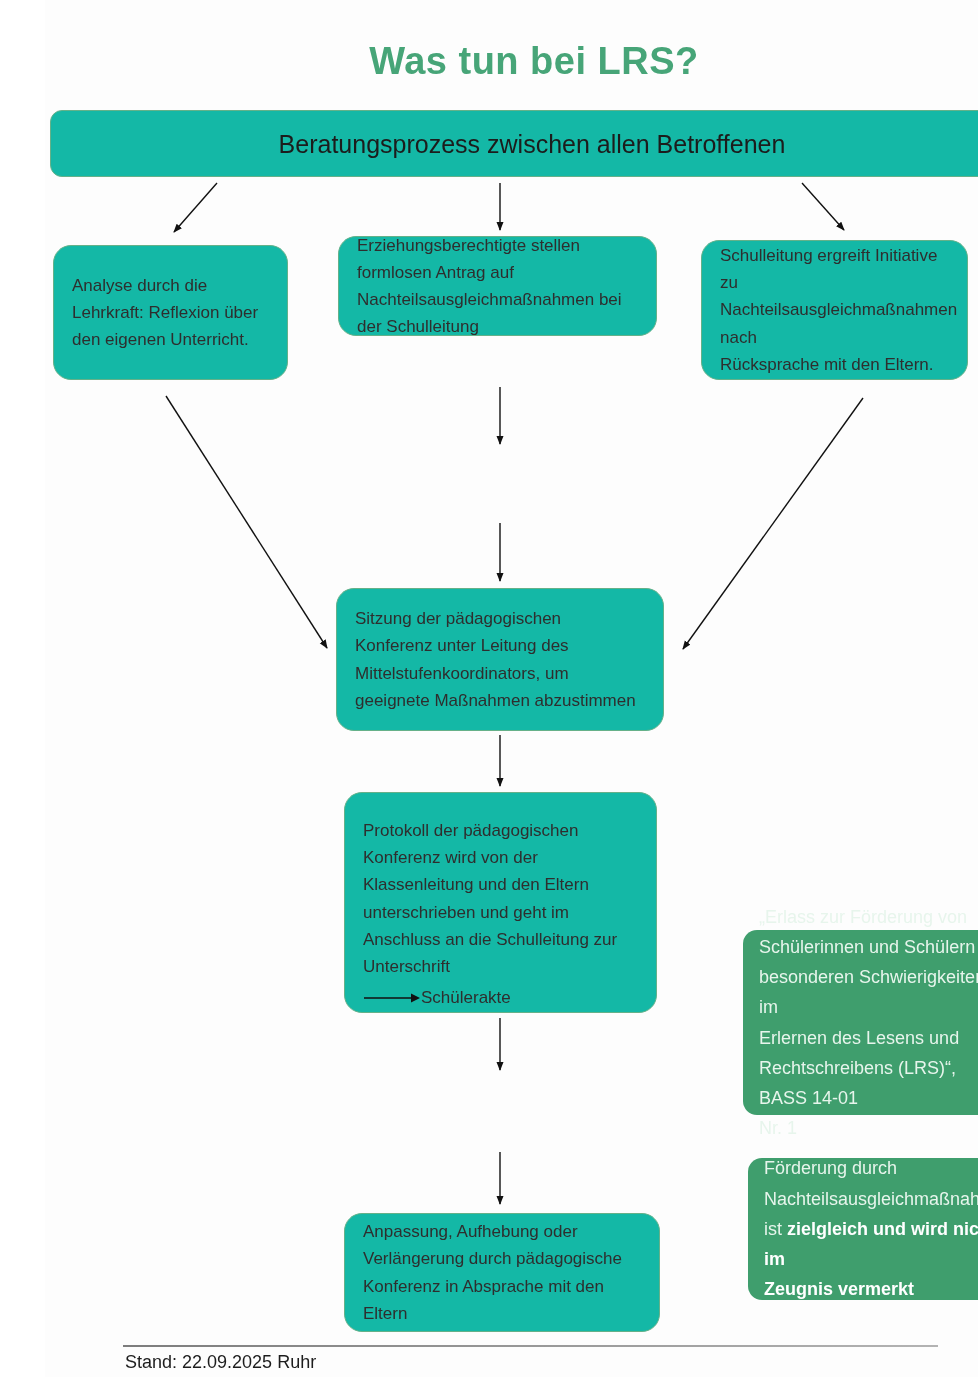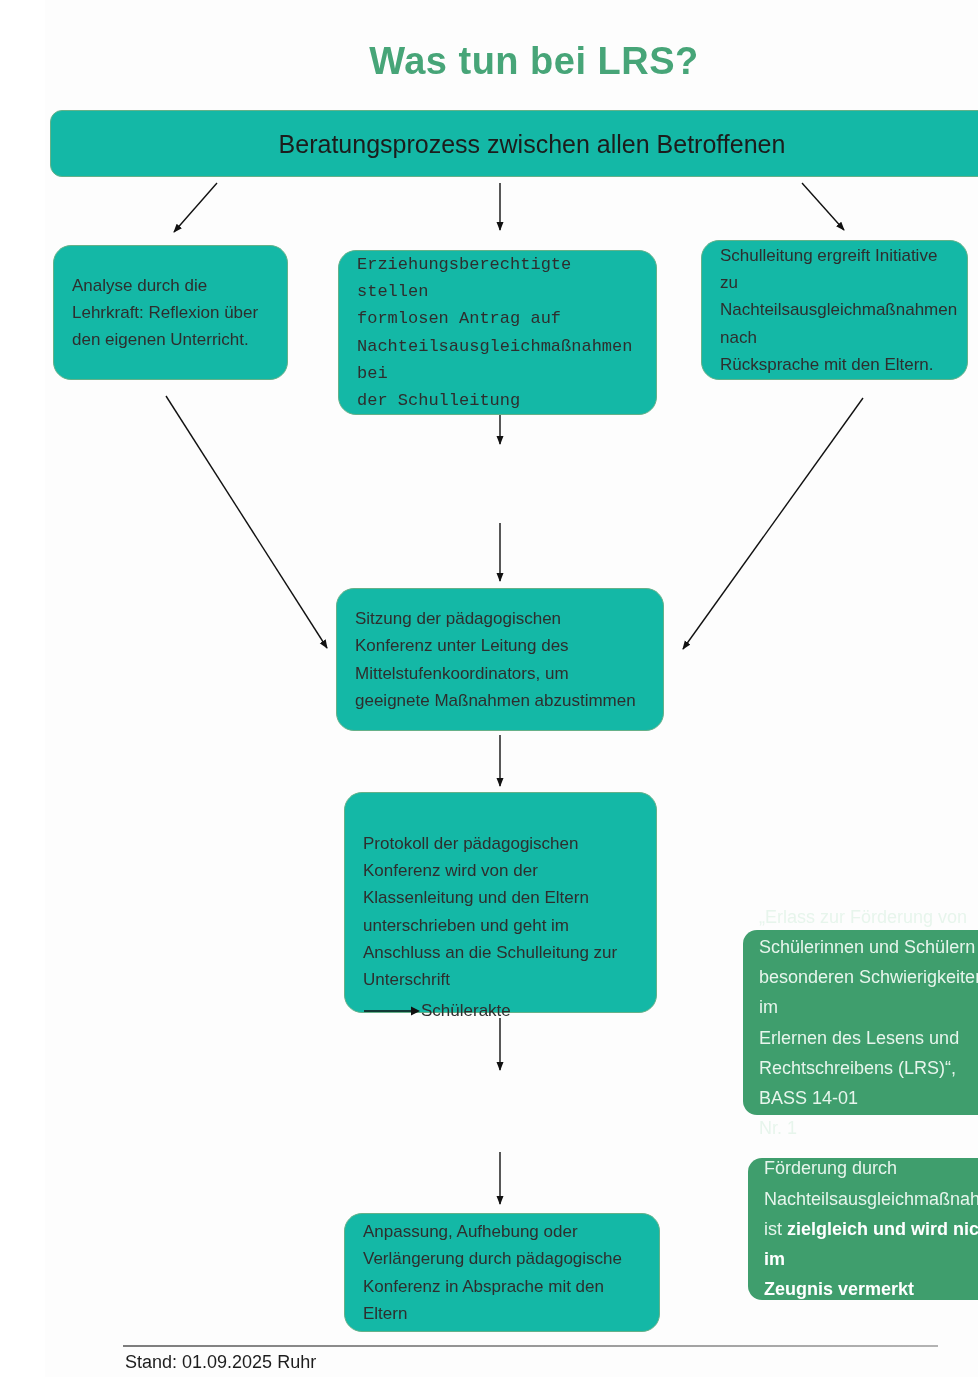--- a/index.html
+++ b/index.html
@@ -35,25 +35,25 @@
     white-space:normal;
   }
   .center-text{align-items:center;text-align:center;}
   .dark{
     background:#3f9e6d;border:none;border-radius:14px;
     color:#e7f5ec;font-size:18px;line-height:1.68;
     padding:14px 16px;
   }
   .dark b{color:#ffffff;}
   .b-analysis   {left:8px;  top:245px;width:235px;height:135px;}
-  .b-parents    {left:293px;top:250px;width:319px;height:165px;font-family:Liberation Mono, monospace;}
+  .b-parents    {left:293px;top:236px;width:319px;height:100px;}
   .b-initiative {left:656px;top:240px;width:267px;height:140px;}
   .b-approval   {left:293px;top:451px;width:319px;height:67px;}
   .b-conference {left:291px;top:588px;width:328px;height:143px;}
-  .b-protocol   {left:299px;top:792px;width:313px;height:221px;justify-content:flex-start;padding-top:37px;}
+  .b-protocol   {left:299px;top:792px;width:313px;height:221px;justify-content:flex-start;padding-top:24px;}
   .b-validity   {left:299px;top:1077px;width:319px;height:71px;white-space:normal;}
   .b-adjustment {left:299px;top:1213px;width:316px;height:119px;}
   .n-decree     {left:698px;top:930px; width:278px;height:185px;}
   .n-grading    {left:703px;top:1158px;width:278px;height:142px;}
   .arrow-row{
     display:flex;align-items:center;
     margin-top:4px;white-space:normal;
   }
   #connectors{position:absolute;left:0;top:0;pointer-events:none;}
   .footer-rule{
@@ -140,15 +140,15 @@
 Nr. 1</div>
 
   <div class="box dark n-grading">
     <span><span>Förderung durch
 Nachteilsausgleichmaßnahmen
 ist </span><b>zielgleich und wird nicht im
 Zeugnis vermerkt</b></span>
   </div>
 
   <div class="footer-rule"></div>
-  <div class="footer-text">Stand: 01.09.2025 Ruhr</div>
+  <div class="footer-text">Stand: 22.09.2025 Ruhr</div>
 
 </div>
 
 </body></html>

